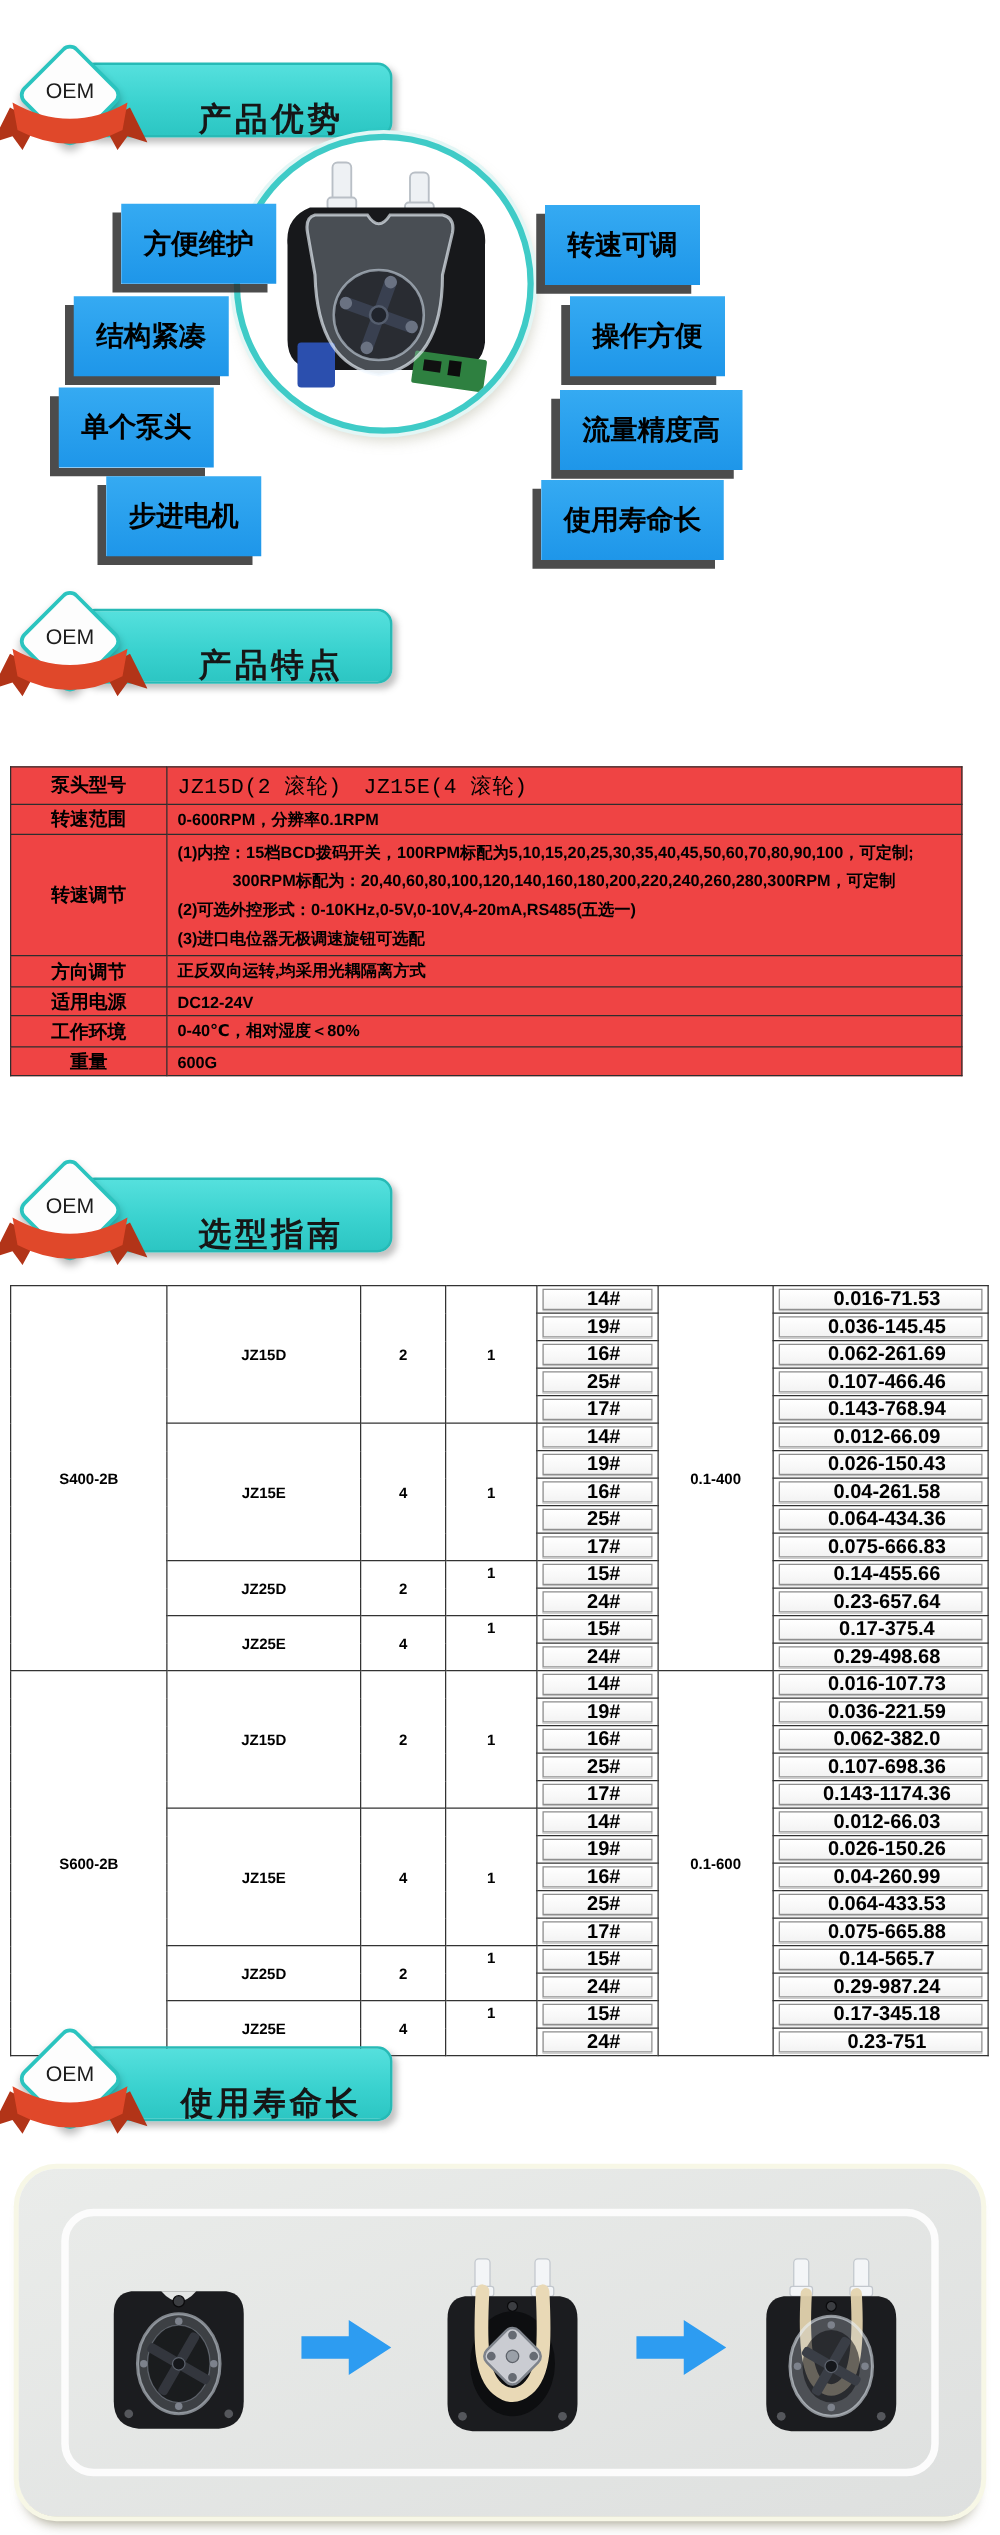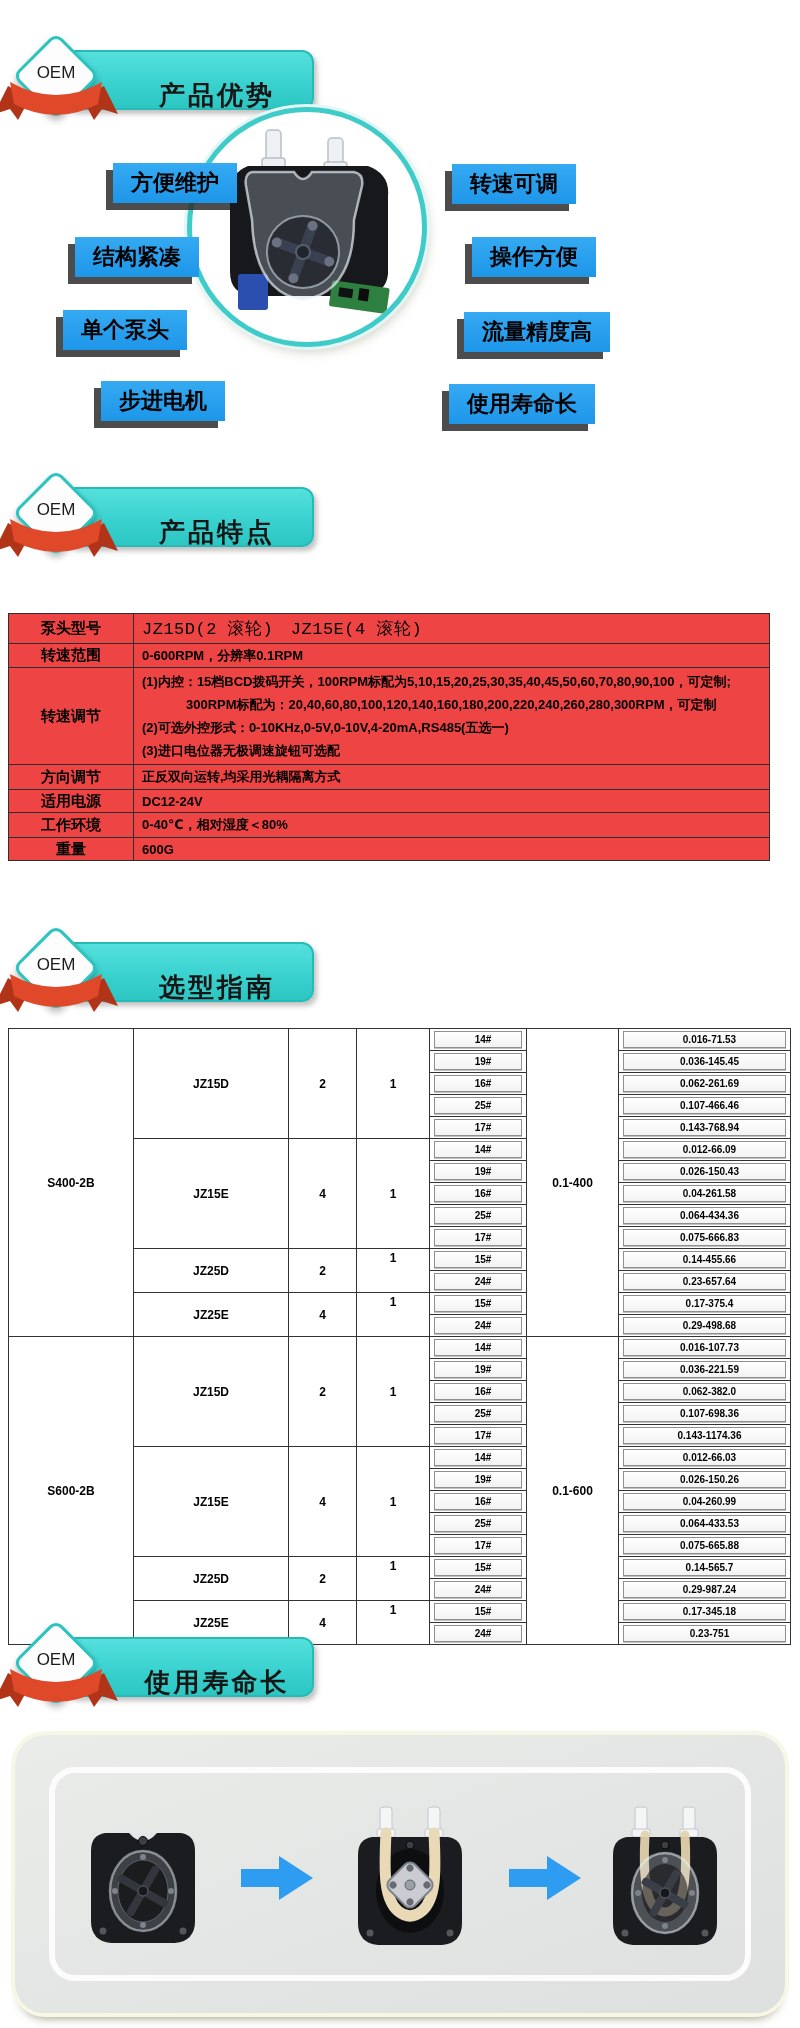--- a/index.html
+++ b/index.html
@@ -21,24 +21,24 @@
           box-shadow:3px 3px 7px rgba(0,0,0,.28);}
   .oem{position:absolute;left:0;top:31px;width:88px;text-align:center;
        font-size:17px;color:#1c1c1c;z-index:3;}
   .ribbon{position:absolute;left:-18px;top:46px;z-index:2;}
 
   
   .hero-circle{position:absolute;left:187px;top:107px;width:240px;height:240px;border-radius:50%;
                box-sizing:border-box;border:5px solid #3fcbc7;background:#fff;
                box-shadow:0 0 0 3px #e3f6f5,3px 6px 10px rgba(150,150,120,.35);
                display:flex;align-items:center;justify-content:center;overflow:hidden;}
-  .feat{position:absolute;height:40px;line-height:40px;padding:0 18px;
+  .feat{position:absolute;height:40px;line-height:40px;padding:12px 18px;
         background:linear-gradient(180deg,#35aaf2,#1e96e9);
         color:#000;font-weight:bold;font-size:22px;white-space:nowrap;
-        box-shadow:-7px 7px 0 rgba(45,45,45,.85);margin-left:16px;}
+        box-shadow:-7px 7px 0 rgba(45,45,45,.85);}
 
   
   .spec{position:absolute;left:8px;top:613px;width:762px;border-collapse:collapse;
         table-layout:fixed;background:#ef4444;}
   .spec td{border:1px solid #2e2e2e;vertical-align:middle;}
   .spec .lab{width:122px;text-align:center;font-weight:bold;font-size:15px;}
   .spec .val{padding:1px 8px;font-weight:bold;font-size:13px;white-space:nowrap;overflow:visible;}
   .spec .val.serif{font-family:Liberation Mono, monospace;font-weight:normal;
                    font-size:17px;letter-spacing:.5px;}
   .spec .val div{line-height:23px;}
@@ -47,21 +47,21 @@
   
   .sel{position:absolute;left:8px;top:1028px;width:782px;border-collapse:collapse;
        table-layout:fixed;background:#fff;font-weight:bold;}
   .sel td{border:1px solid #333;text-align:center;font-size:12px;height:20.7px;padding:0;}
   .c-model{font-size:13px;}
   .c-speed{font-size:13px;}
   .c-tube,.c-flow{border-top-style:hidden;border-bottom-style:hidden;}
   .sel td.rt{border-top:1px solid #333 !important;border-top-style:solid !important;}
   .sel td.rb{border-bottom:1px solid #333 !important;border-bottom-style:solid !important;}
   .vtop{vertical-align:top;padding-top:2px !important;}
-  .pill{margin:2px 4px;height:15px;line-height:15px;font-size:10px;
+  .pill{margin:2px 4px;height:15px;line-height:15px;font-size:16px;
         border:1px solid #8f8f8f;background:linear-gradient(180deg,#fff,#f3f3f3);
         box-shadow:0 1px 0 rgba(140,140,140,.55);padding-left:10px;}
 
   
   .clamp-panel{position:absolute;left:15px;top:1735px;width:770px;height:278px;border-radius:30px;
                background:linear-gradient(160deg,#eaecea,#dee0df);
                box-shadow:0 0 0 4px #f7f7e6,0 10px 10px -5px rgba(95,90,55,.6);}
   .clamp-inner{position:absolute;left:34px;top:32px;right:34px;bottom:32px;
                border:6px solid #fcfcfc;border-radius:26px;}
   .pump{position:absolute;width:120px;height:150px;}

